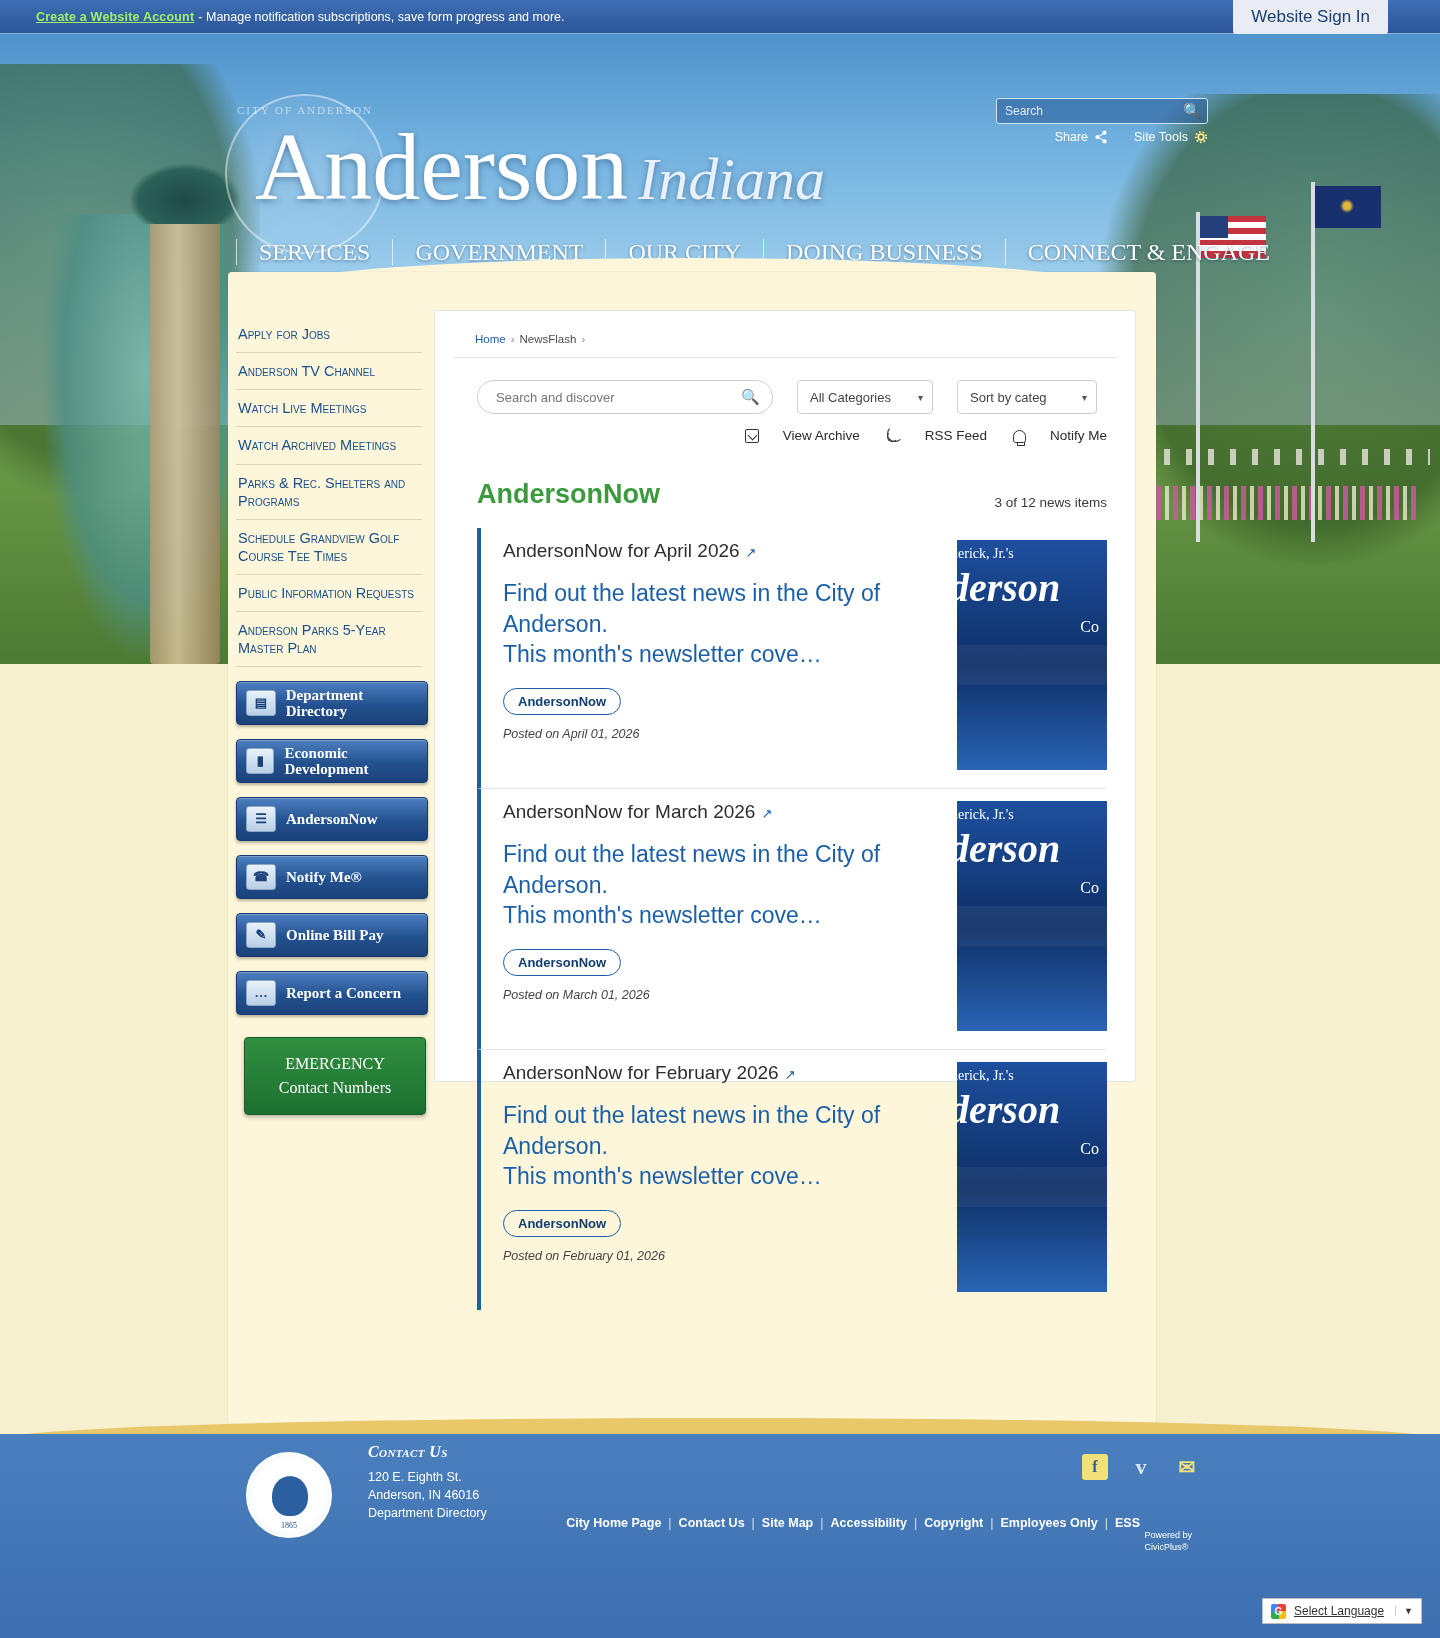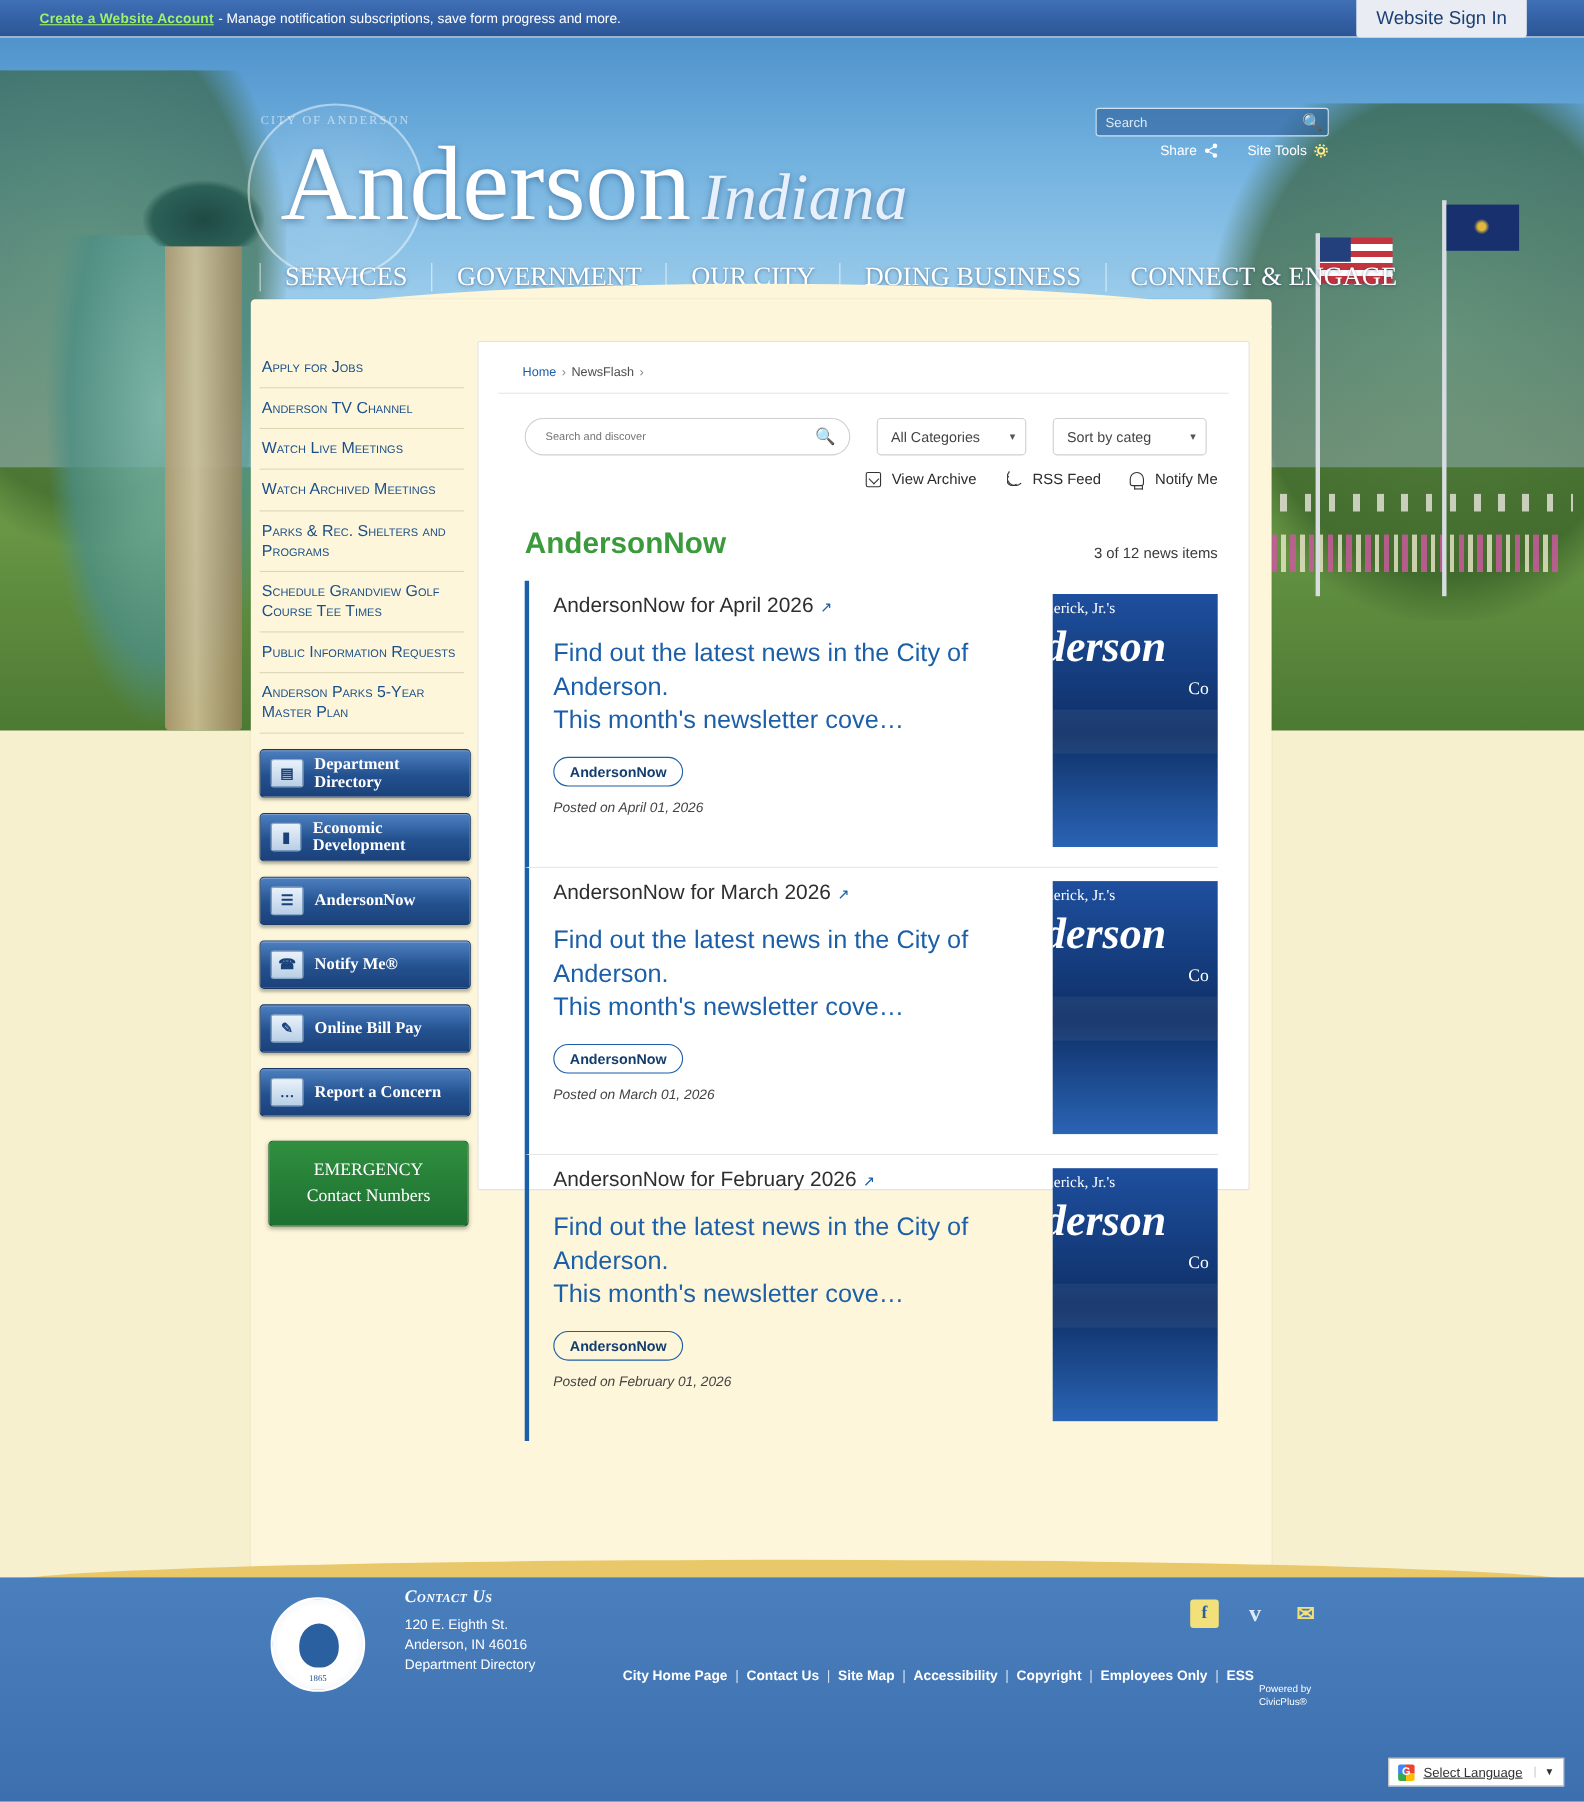--- a/index.html
+++ b/index.html
@@ -285,39 +285,39 @@
     padding: 22px 0 0 42px;
   }
   .search-box {
     width: 296px; height: 34px;
     border: 1px solid #cfcfcf;
     border-radius: 18px;
     display: flex; align-items: center;
     padding: 0 12px 0 16px;
   }
   .search-box input {
-    flex: 1; border: 0; outline: none; font-size: 10px; color: #0c4a6e;
+    flex: 1; border: 0; outline: none; font-size: 13px; color: #0c4a6e;
     font-family: "Liberation Sans", sans-serif;
   }
   .search-box .mag2 { color:#8d8d8d; font-size: 15px; }
   .select {
     height: 34px; border: 1px solid #cfcfcf; border-radius: 4px;
     display: flex; align-items: center; justify-content: space-between;
     padding: 0 9px 0 12px; font-size: 13px; color: #444; background: #fff;
   }
   .select.cat { width: 136px; }
   .select.sort { width: 140px; }
   .caret { margin-left: 8px; font-size: 10px; color: #555; }
 
   .actions {
     display: flex; justify-content: flex-end; gap: 26px;
     padding: 14px 28px 0 0;
     font-size: 13.5px; color: #2b2b2b;
   }
-  .actions .a { display: flex; align-items: center; gap: 10px; }
+  .actions .a { display: flex; align-items: flex-end; gap: 24px; }
   .sq-icon {
     width: 14px; height: 14px; border: 1.6px solid #333; border-radius: 2px;
     position: relative;
   }
   .sq-icon::after{
     content:""; position:absolute; left:3px; top:2px; width:6px; height:6px;
     border-left:1.6px solid #333; border-bottom:1.6px solid #333; transform: rotate(-45deg);
   }
   .rss-icon { width: 15px; height: 15px; position: relative; }
   .rss-icon::before, .rss-icon::after {

